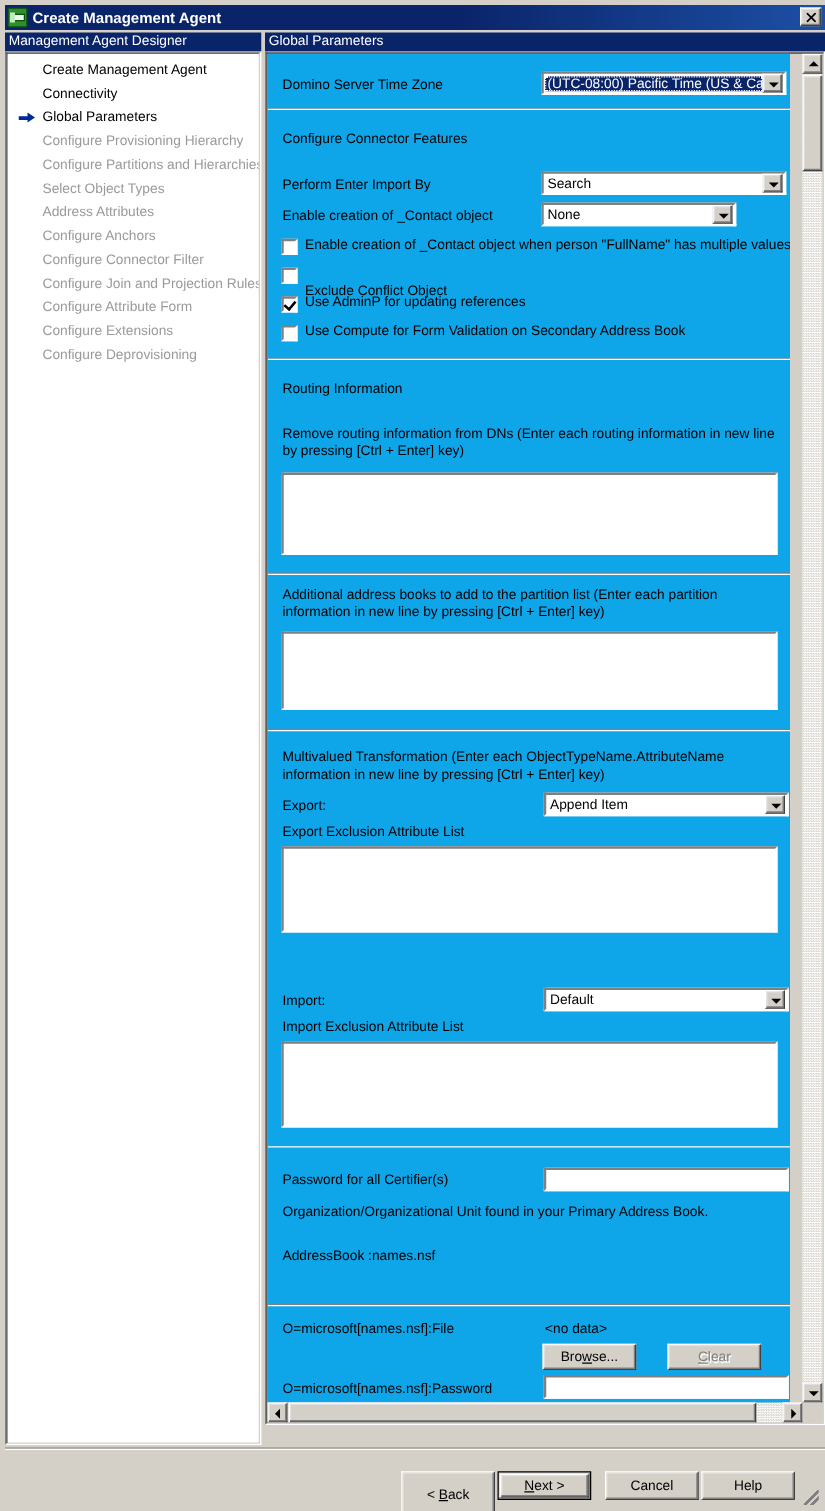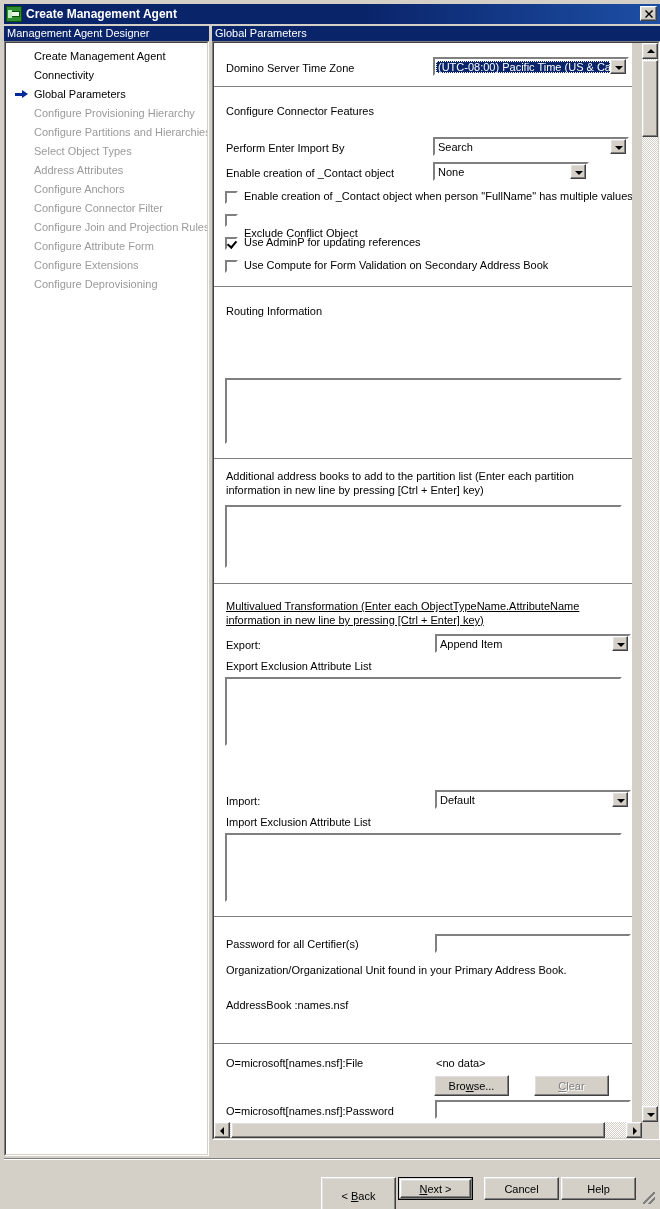--- a/index.html
+++ b/index.html
@@ -125,21 +125,21 @@
   }
   #right-pane > .inner {
     position:absolute; left:0;top:0;right:0;bottom:0;
     border:1px solid #404040; border-right-color:#d4d0c8;border-bottom-color:#d4d0c8;
     box-sizing:border-box;
     overflow:hidden;
   }
   #content-area {
     position:absolute; left:0; top:0;
     width: 418px; height: 1080px;
-    background: #ffffff;
+    background: #0ea5e9;
     overflow:hidden;
   }
   .lbl { position:absolute; font-size:11px; color:#000; white-space:nowrap; }
   .lbl.wrap { white-space:normal; }
 
   .combo {
     position:absolute; height:19px;
     background:#fff;
     border:2px solid; border-color:#808080 #fff #fff #808080;
     box-sizing:border-box;
@@ -328,30 +328,31 @@
       <div class="chk checked" style="left:11px; top:194px;"></div>
       <div class="lbl" style="left:30px; top:193px;">Use AdminP for updating references</div>
 
       <div class="chk" style="left:11px; top:217px;"></div>
       <div class="lbl" style="left:30px; top:216px;">Use Compute for Form Validation on Secondary Address Book</div>
 
       <div class="divider" style="top:243px;"></div>
 
       <div class="lbl" style="left:12px; top:262px;">Routing Information</div>
 
+      <div class="lbl wrap" style="left:12px; top:297px; width:396px; line-height:14px;">Remove routing information from DNs (Enter each routing information in new line by pressing [Ctrl + Enter] key)</div>
       <div class="textarea" style="left:11px; top:335px; width:397px; height:66px;"></div>
 
       <div class="divider" style="top:415px;"></div>
 
       <div class="lbl wrap" style="left:12px; top:426px; width:396px; line-height:14px;">Additional address books to add to the partition list (Enter each partition information in new line by pressing [Ctrl + Enter] key)</div>
       <div class="textarea" style="left:11px; top:462px; width:397px; height:63px;"></div>
 
       <div class="divider" style="top:540px;"></div>
 
-      <div class="lbl wrap" style="left:12px; top:556px; width:396px; line-height:14px;text-decoration:underline;">Multivalued Transformation (Enter each ObjectTypeName.AttributeName information in new line by pressing [Ctrl + Enter] key)</div>
+      <div class="lbl wrap" style="left:12px; top:556px; width:396px; line-height:14px;">Multivalued Transformation (Enter each ObjectTypeName.AttributeName information in new line by pressing [Ctrl + Enter] key)</div>
 
       <div class="lbl" style="left:12px; top:596px;">Export:</div>
       <div class="combo" style="left:221px; top:591px; width:196px;">
         <div class="val">Append Item</div>
         <div class="arrow"></div>
       </div>
 
       <div class="lbl" style="left:12px; top:617px;">Export Exclusion Attribute List</div>
       <div class="textarea" style="left:11px; top:634px; width:397px; height:69px;"></div>
 

